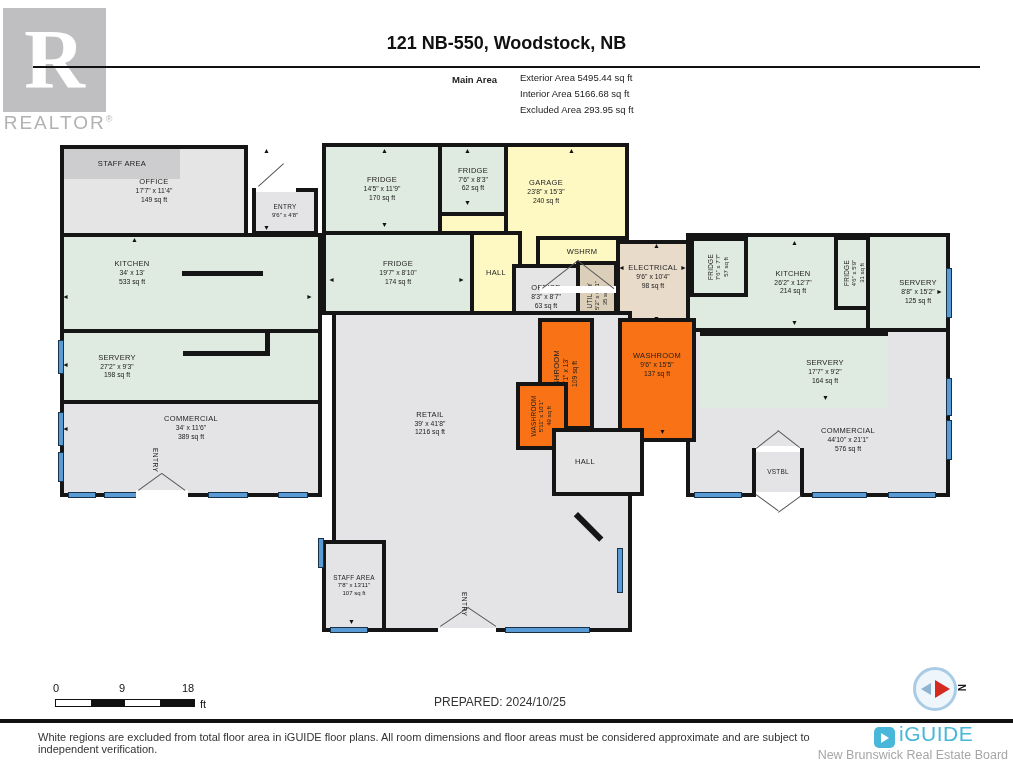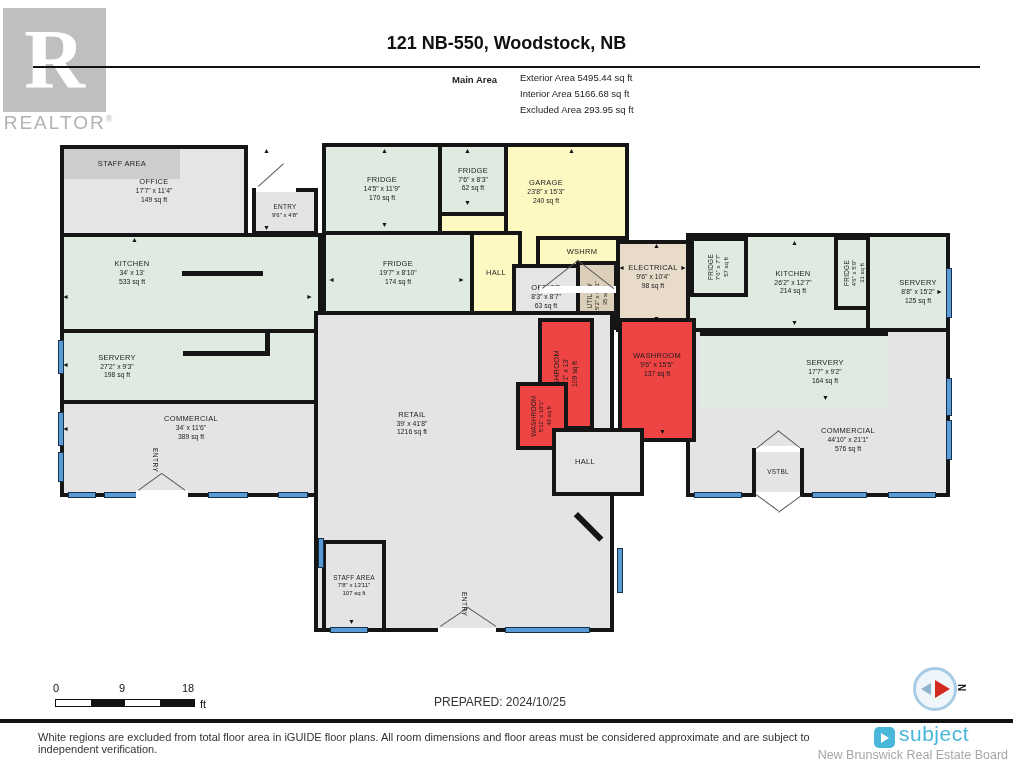--- a/index.html
+++ b/index.html
@@ -4,21 +4,21 @@
 <style>
   html,body{margin:0;padding:0}
   body{width:1013px;height:768px;background:#fff;position:relative;overflow:hidden;
        font-family:"Liberation Sans",sans-serif;color:#222}
   
   .room{position:absolute;box-sizing:border-box;border:4px solid #151515}
   .nob{border:none}
   .green{background:#dfeae0}
   .tan{background:#e5e5e5}
   .grayrm{background:#e4e4e6}
-  .bluerm{background:#ef4444}
+  .bluerm{background:#f97316}
   .utilc{background:#dccfba}
   .elecc{background:#e9dbca}
   .whitec{background:#fef9c3}
   .staffc{background:#cdcdd0}
   .stack{position:absolute;left:0;top:0;right:0;bottom:0;display:flex;flex-direction:column;
          align-items:center;justify-content:center;text-align:center;box-sizing:border-box}
   .vert .stack{transform:rotate(-90deg)}
   .rn{font-size:7.5px;letter-spacing:.3px;line-height:1.3;white-space:nowrap;color:#1c1c1c}
   .rd{font-size:6.8px;line-height:1.3;white-space:nowrap;color:#1c1c1c}
   .small .rn{font-size:6.4px}
@@ -202,21 +202,21 @@
     <span class="rd">31 sq ft</span>
   </div>
 </div>
 <div class="room green" style="left:866px;top:233px;width:84px;height:99px">
   <div class="stack" style="padding-left:20px;padding-top:19px">
     <span class="rn">SERVERY</span>
     <span class="rd">8'8" x 15'2"</span>
     <span class="rd">125 sq ft</span>
   </div>
 </div>
-<div class="room grayrm" style="left:314px;top:311px;width:300px;height:321px">
+<div class="room grayrm" style="left:332px;top:311px;width:300px;height:321px">
   <div class="stack" style="padding-right:104px;padding-bottom:96px">
     <span class="rn">RETAIL</span>
     <span class="rd">39' x 41'8"</span>
     <span class="rd">1216 sq ft</span>
   </div>
 </div>
 <div class="room grayrm small" style="left:322px;top:540px;width:64px;height:92px">
   <div class="stack">
     <span class="rn">STAFF AREA</span>
     <span class="rd">7'8" x 13'11"</span>
@@ -352,14 +352,14 @@
 <div class="compass">
   <span class="graytri"></span>
   <span class="redtri"></span>
 </div>
 <span class="north">N</span>
 <div class="botrule"></div>
 <div class="disc">White regions are excluded from total floor area in iGUIDE floor plans. All room dimensions and floor areas must be considered approximate and are subject to independent verification.</div>
 <div class="brandicon">
     <span class="tri"></span>
   </div>
-<div class="brand">subject</div>
+<div class="brand">iGUIDE</div>
 <div class="board">New Brunswick Real Estate Board</div>
 
 </body></html>

